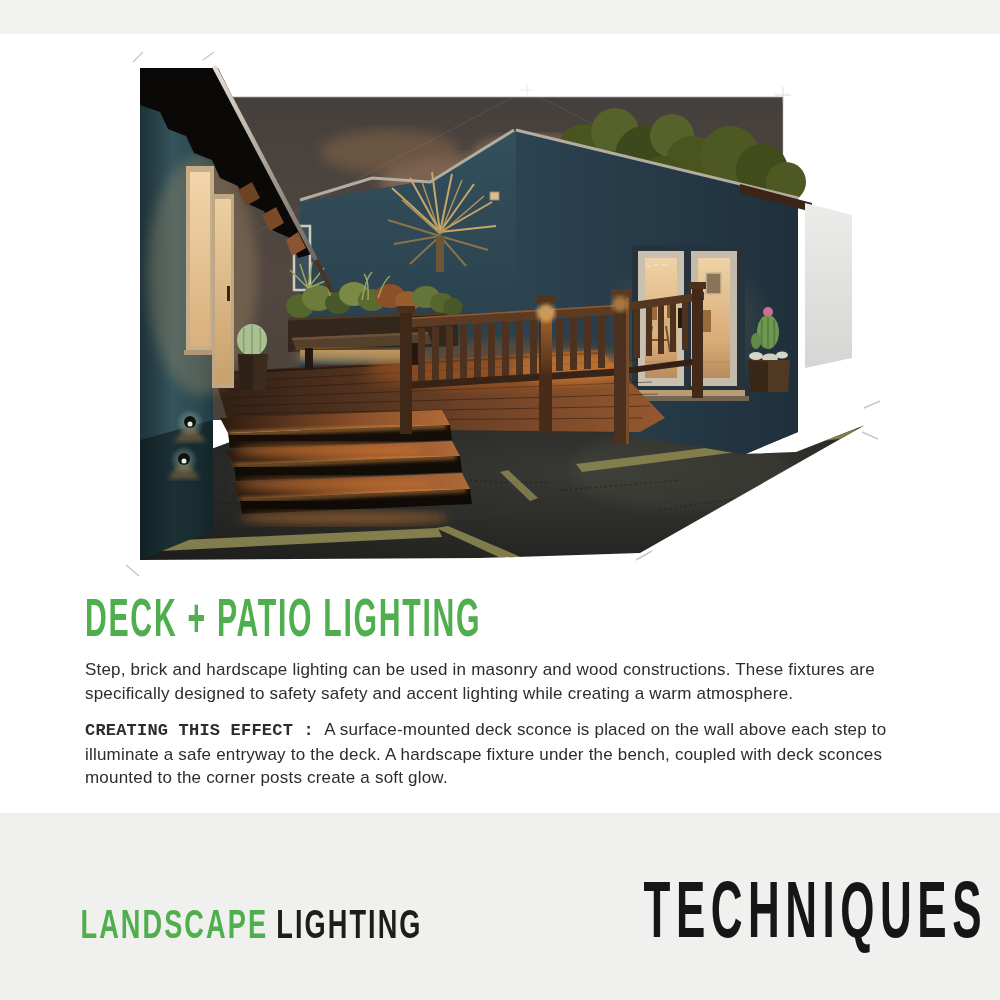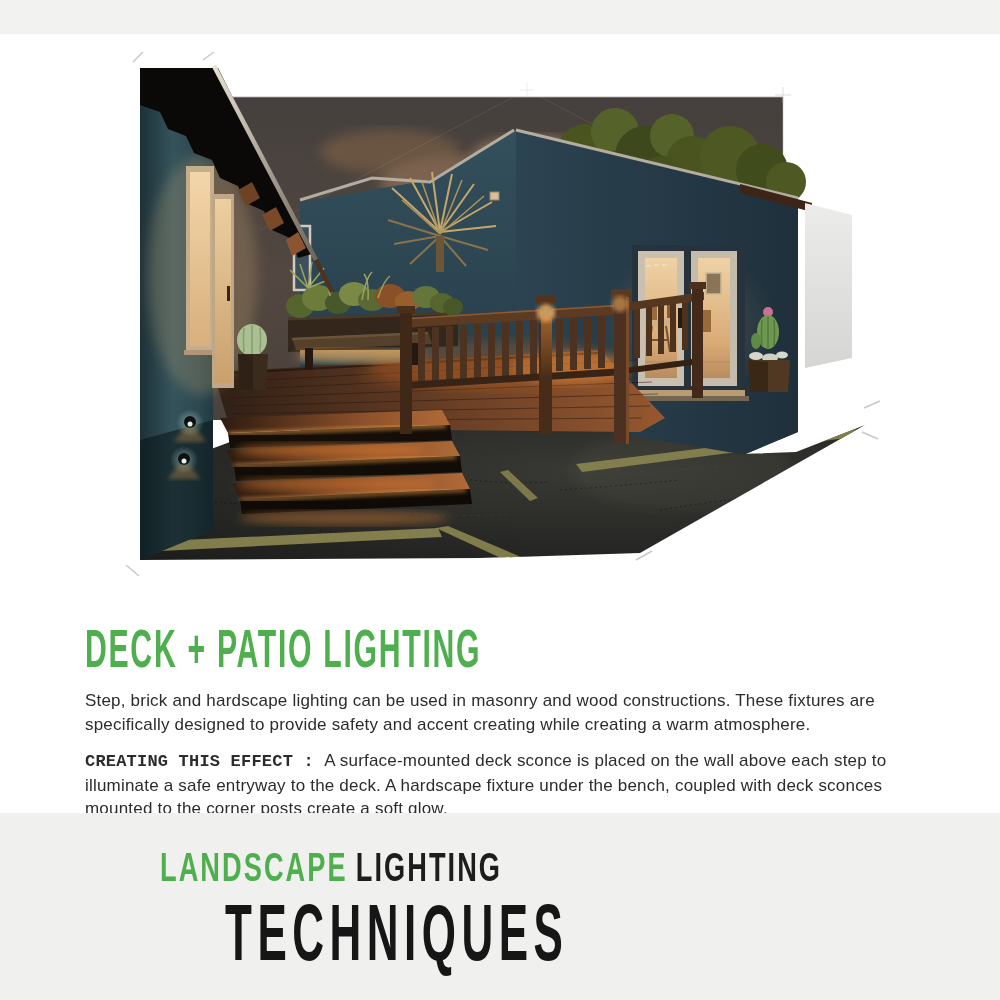--- a/index.html
+++ b/index.html
@@ -2,31 +2,31 @@
 <html><head>
 <meta charset="utf-8">
 <style>
   html,body{margin:0;padding:0;}
   body{
     width:1000px;height:1000px;position:relative;overflow:hidden;
     background:#ffffff;font-family:"Liberation Sans",sans-serif;
   }
   .top-band{position:absolute;left:0;top:0;width:1000px;height:34px;background:#f2f2f1;}
   .artwork{position:absolute;left:120px;top:40px;width:780px;height:545px;}
-  .copy{position:absolute;left:85px;top:619px;width:845px;}
+  .copy{position:absolute;left:85px;top:588px;width:845px;}
   .headline{
     margin:0 0 12px 0;color:#4fae4e;font-size:54px;font-weight:700;line-height:1.08;
     letter-spacing:3px;display:inline-block;transform:scaleX(0.56);transform-origin:left center;
     white-space:nowrap;
   }
   .body-text{margin:0 0 13px 0;font-size:17px;line-height:23.5px;color:#2c2c2c;letter-spacing:0.2px;}
   .body-text .lead{font-weight:700;font-family:Liberation Mono, monospace;}
   .footer-band{
     position:absolute;left:0;top:813px;width:1000px;height:187px;background:#f0f0ee;
-    display:flex;flex-direction:column;
+    display:flex;flex-direction:row;align-items:center;
   }
   .brand-line{
     margin-top:34px;font-size:40px;font-weight:700;letter-spacing:3px;line-height:1;
     display:inline-block;transform:scaleX(0.68);transform-origin:center;white-space:nowrap;
   }
   .brand-line .green{color:#4fae4e;margin-right:12px;}
   .brand-line .dark{color:#1d1d1b;}
   .big-title{
     margin-top:6px;font-size:80px;font-weight:700;letter-spacing:10px;line-height:1;color:#161616;
     display:inline-block;transform:scaleX(0.55);transform-origin:center;white-space:nowrap;
@@ -400,21 +400,21 @@
     <path d="M 724 348 L 740 341"></path>
     <path d="M 722 372 L 738 379"></path>
     <path d="M 496 500 L 512 491"></path>
     <path d="M -14 505 L -1 516"></path>
   </g>
 </svg>
 </div>
 
 <section class="copy">
   <h1 class="headline">DECK + PATIO LIGHTING</h1>
-  <p class="body-text">Step, brick and hardscape lighting can be used in masonry and wood constructions. These fixtures are specifically designed to provide safety and accent creating while creating a warm atmosphere.</p>
+  <p class="body-text">Step, brick and hardscape lighting can be used in masonry and wood constructions. These fixtures are specifically designed to safety safety and accent lighting while creating a warm atmosphere.</p>
   <p class="body-text"><span class="lead">CREATING THIS EFFECT : </span><span>A surface-mounted deck sconce is placed on the wall above each step to illuminate a safe entryway to the deck. A hardscape fixture under the bench, coupled with deck sconces mounted to the corner posts create a soft glow.</span></p>
 </section>
 
 <footer class="footer-band">
   <div class="brand-line">
     <span class="green">LANDSCAPE</span><span class="dark">LIGHTING</span>
   </div>
   <div class="big-title">TECHNIQUES</div>
 </footer>
 

